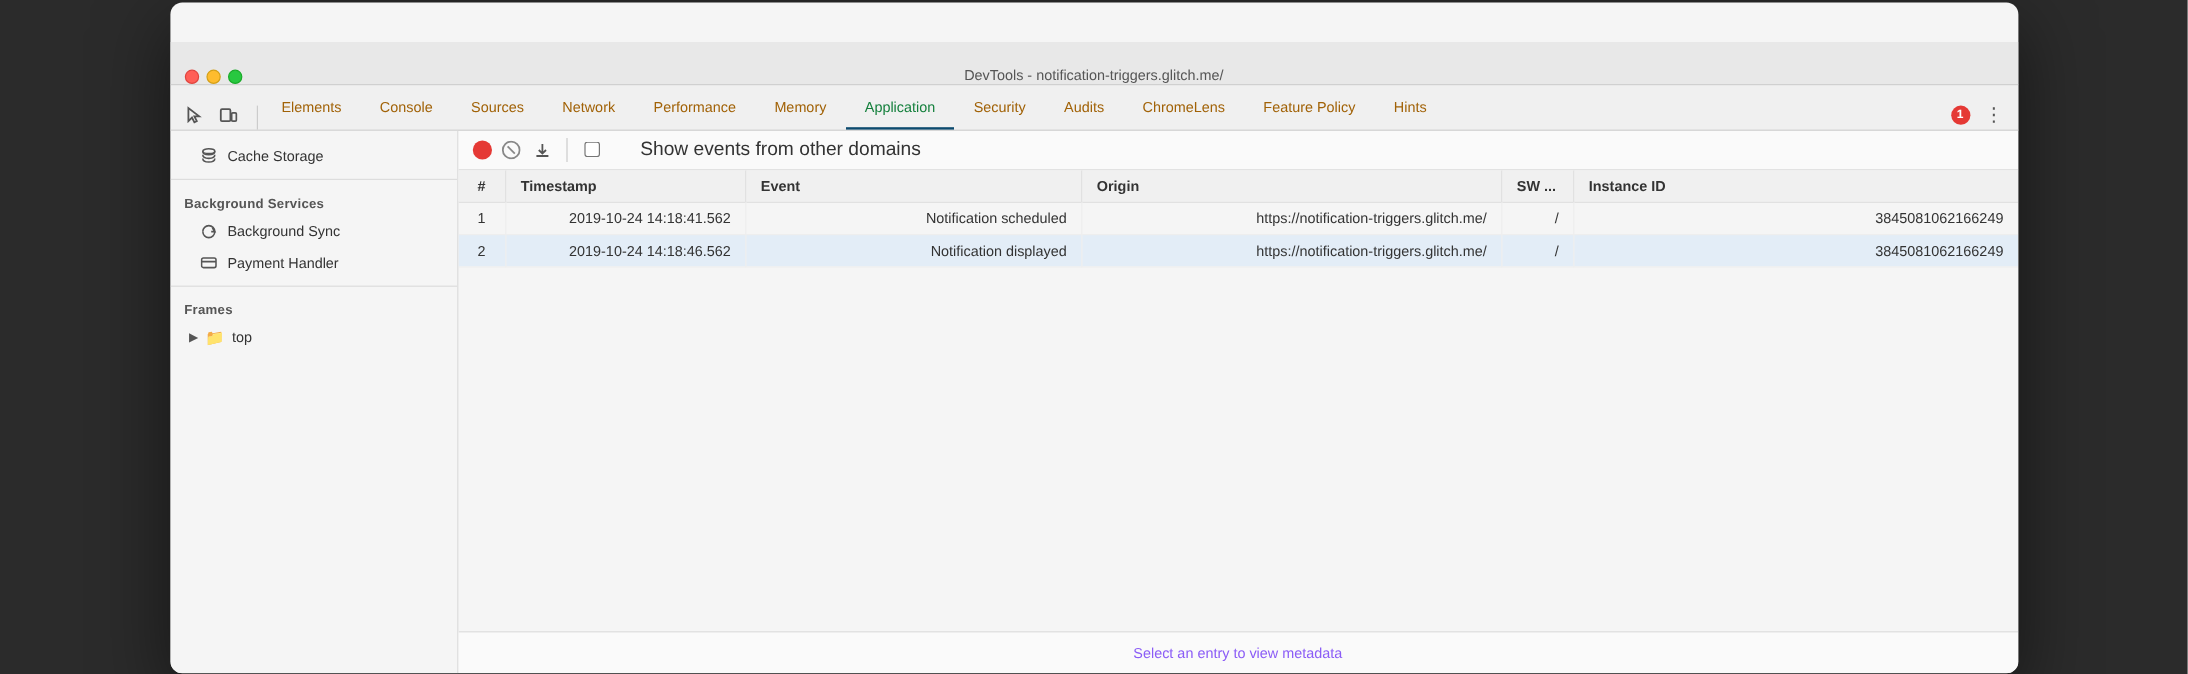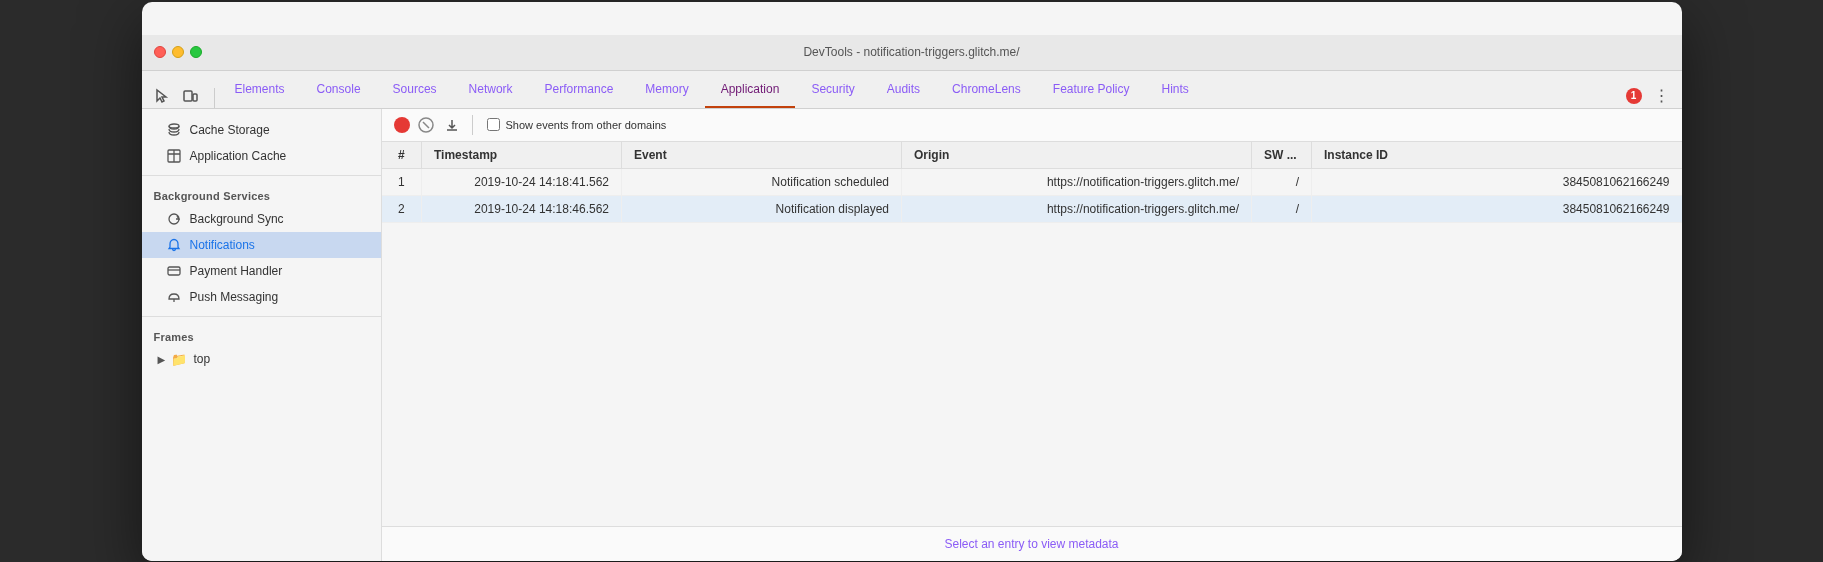--- a/index.html
+++ b/index.html
@@ -16,21 +16,21 @@
       width: 1540px;
       background: #f5f5f5;
       border-radius: 10px;
       overflow: hidden;
       box-shadow: 0 20px 60px rgba(0,0,0,0.5);
     }
     .title-bar {
       background: #e8e8e8;
       height: 36px;
       display: flex;
-      align-items: center;
+      align-items: flex-end;
       padding: 0 12px;
       border-bottom: 1px solid #d0d0d0;
       position: relative;
       margin-top: 33px;
     }
     .traffic-lights {
       display: flex;
       gap: 6px;
       position: absolute;
       left: 12px;
@@ -78,31 +78,31 @@
       display: flex;
       background: #f0f0f0;
       border-bottom: 1px solid #d0d0d0;
       height: 38px;
       align-items: flex-end;
       padding: 0 8px;
     }
     .nav-tab {
       padding: 6px 16px;
       font-size: 12px;
-      color: #8b5cf6;
+      color: #a16207;
       cursor: pointer;
       border-bottom: 2px solid transparent;
       white-space: nowrap;
       height: 36px;
       display: flex;
       align-items: center;
     }
     .nav-tab.active {
-      color: #701a75;
-      border-bottom: 2px solid #c2410c;
+      color: #15803d;
+      border-bottom: 2px solid #0c4a6e;
     }
     .nav-tab-right {
       margin-left: auto;
       display: flex;
       align-items: center;
       gap: 8px;
     }
     .error-badge {
       display: flex;
       align-items: center;
@@ -231,21 +231,21 @@
       border: none;
       background: transparent;
     }
     .checkbox-area {
       display: flex;
       align-items: center;
       gap: 6px;
       margin-left: 4px;
     }
     .checkbox-area input { cursor: pointer; }
-    .checkbox-label { font-size: 11px; color: #333; }
+    .checkbox-label { font-size: 16px; color: #333; margin-left: 28px; }
     .table-container {
       flex: 1;
       overflow: auto;
     }
     table {
       width: 100%;
       border-collapse: collapse;
       font-size: 12px;
     }
     thead tr {
@@ -349,70 +349,42 @@
           <span class="sidebar-item-icon">
             <svg width="14" height="14" viewBox="0 0 14 14" fill="none" stroke="#555" stroke-width="1.3">
               <ellipse cx="7" cy="3" rx="5" ry="2"></ellipse>
               <path d="M2 3 Q2 6 7 6 Q12 6 12 3"></path>
               <path d="M2 6 Q2 9 7 9 Q12 9 12 6"></path>
               <path d="M2 9 Q2 12 7 12 Q12 12 12 9"></path>
             </svg>
           </span>
           <span>Cache Storage</span>
         </div>
-        <div class="sidebar-item">
-          <span class="sidebar-item-icon">
-            <svg width="14" height="14" viewBox="0 0 14 14" fill="none" stroke="#555" stroke-width="1.3">
-              <rect x="1" y="1" width="12" height="12" rx="1"></rect>
-              <line x1="1" y1="5" x2="13" y2="5"></line>
-              <line x1="7" y1="1" x2="7" y2="13"></line>
-            </svg>
-          </span>
-          <span>Application Cache</span>
-        </div>
 
         <div class="sidebar-divider"></div>
 
         <div class="sidebar-section-title">Background Services</div>
         <div class="sidebar-item">
           <span class="sidebar-item-icon">
             <svg width="14" height="14" viewBox="0 0 14 14" fill="none" stroke="#555" stroke-width="1.3">
               <path d="M2 7 A5 5 0 0 1 12 7"></path>
               <path d="M12 7 A5 5 0 0 1 2 7"></path>
               <polyline points="10,4 12,7 9,7"></polyline>
             </svg>
           </span>
           <span>Background Sync</span>
         </div>
-        <div class="sidebar-item active">
-          <span class="sidebar-item-icon">
-            <svg width="14" height="14" viewBox="0 0 14 14" fill="none" stroke="#1a73e8" stroke-width="1.3">
-              <path d="M7 1.5 C4.5 1.5 3 3.5 3 6 L3 9 L2 10.5 L12 10.5 L11 9 L11 6 C11 3.5 9.5 1.5 7 1.5 Z"></path>
-              <path d="M5.5 10.5 Q5.5 12.5 7 12.5 Q8.5 12.5 8.5 10.5"></path>
-            </svg>
-          </span>
-          <span>Notifications</span>
-        </div>
         <div class="sidebar-item">
           <span class="sidebar-item-icon">
             <svg width="14" height="14" viewBox="0 0 14 14" fill="none" stroke="#555" stroke-width="1.3">
               <rect x="1" y="3" width="12" height="8" rx="1.5"></rect>
               <line x1="1" y1="6" x2="13" y2="6"></line>
             </svg>
           </span>
           <span>Payment Handler</span>
-        </div>
-        <div class="sidebar-item">
-          <span class="sidebar-item-icon">
-            <svg width="14" height="14" viewBox="0 0 14 14" fill="none" stroke="#555" stroke-width="1.3">
-              <path d="M2 9 Q2 4 7 4 Q12 4 12 9 L2 9 Z"></path>
-              <line x1="7" y1="9" x2="7" y2="12"></line>
-            </svg>
-          </span>
-          <span>Push Messaging</span>
         </div>
 
         <div class="sidebar-divider"></div>
 
         <div class="sidebar-section-title">Frames</div>
         <div class="frames-item">
           <span class="frames-arrow">▶</span>
           <span style="font-size:13px;">📁</span>
           <span>top</span>
         </div>

